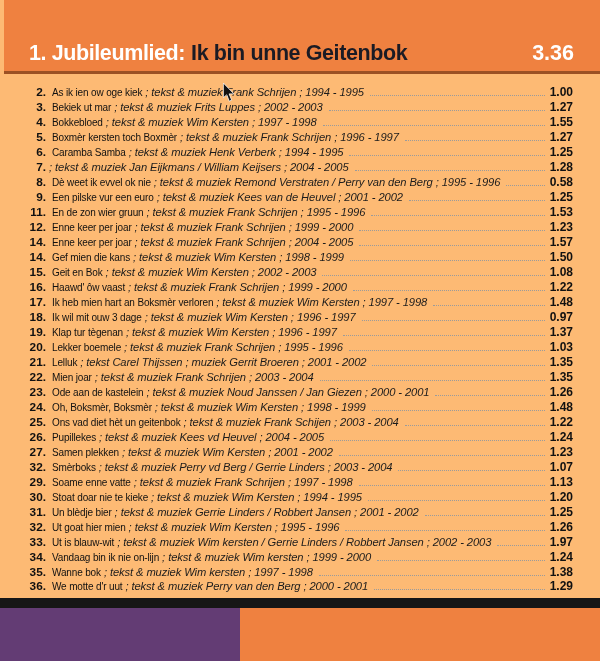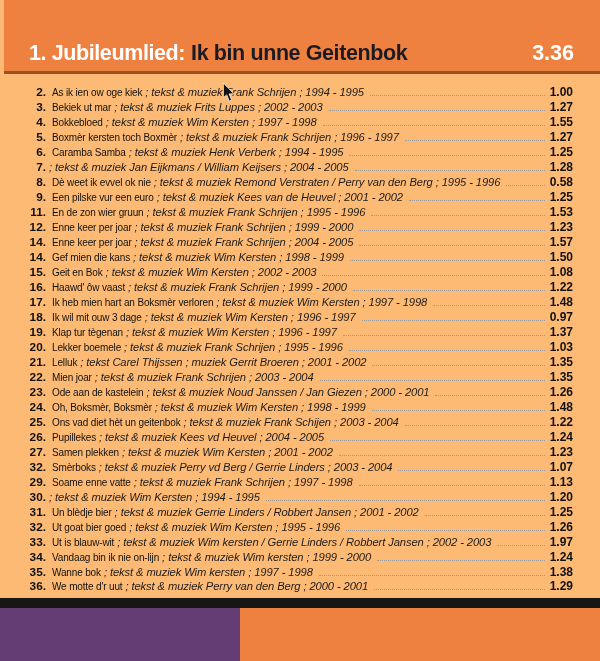--- a/index.html
+++ b/index.html
@@ -263,36 +263,37 @@
     <div class="row">
       <span class="num">29.</span>
       <span class="title">Soame enne vatte</span>
       <span class="credits">; tekst &amp; muziek Frank Schrijen ; 1997 - 1998</span>
       <span class="leader"></span>
       <span class="dur">1.13</span>
     </div>
 
     <div class="row">
       <span class="num">30.</span>
+      <span class="title">Stoat doar nie te kieke</span>
       <span class="credits">; tekst &amp; muziek Wim Kersten ; 1994 - 1995</span>
       <span class="leader"></span>
       <span class="dur">1.20</span>
     </div>
 
     <div class="row">
       <span class="num">31.</span>
       <span class="title">Un blèdje bier</span>
       <span class="credits">; tekst &amp; muziek Gerrie Linders / Robbert Jansen ; 2001 - 2002</span>
       <span class="leader"></span>
       <span class="dur">1.25</span>
     </div>
 
     <div class="row">
       <span class="num">32.</span>
-      <span class="title">Ut goat bier goed</span>
+      <span class="title">Ut goat hier mien</span>
       <span class="credits">; tekst &amp; muziek Wim Kersten ; 1995 - 1996</span>
       <span class="leader"></span>
       <span class="dur">1.26</span>
     </div>
 
     <div class="row">
       <span class="num">33.</span>
       <span class="title">Ut is blauw-wit</span>
       <span class="credits">; tekst &amp; muziek Wim kersten / Gerrie Linders / Robbert Jansen ; 2002 - 2003</span>
       <span class="leader"></span>

